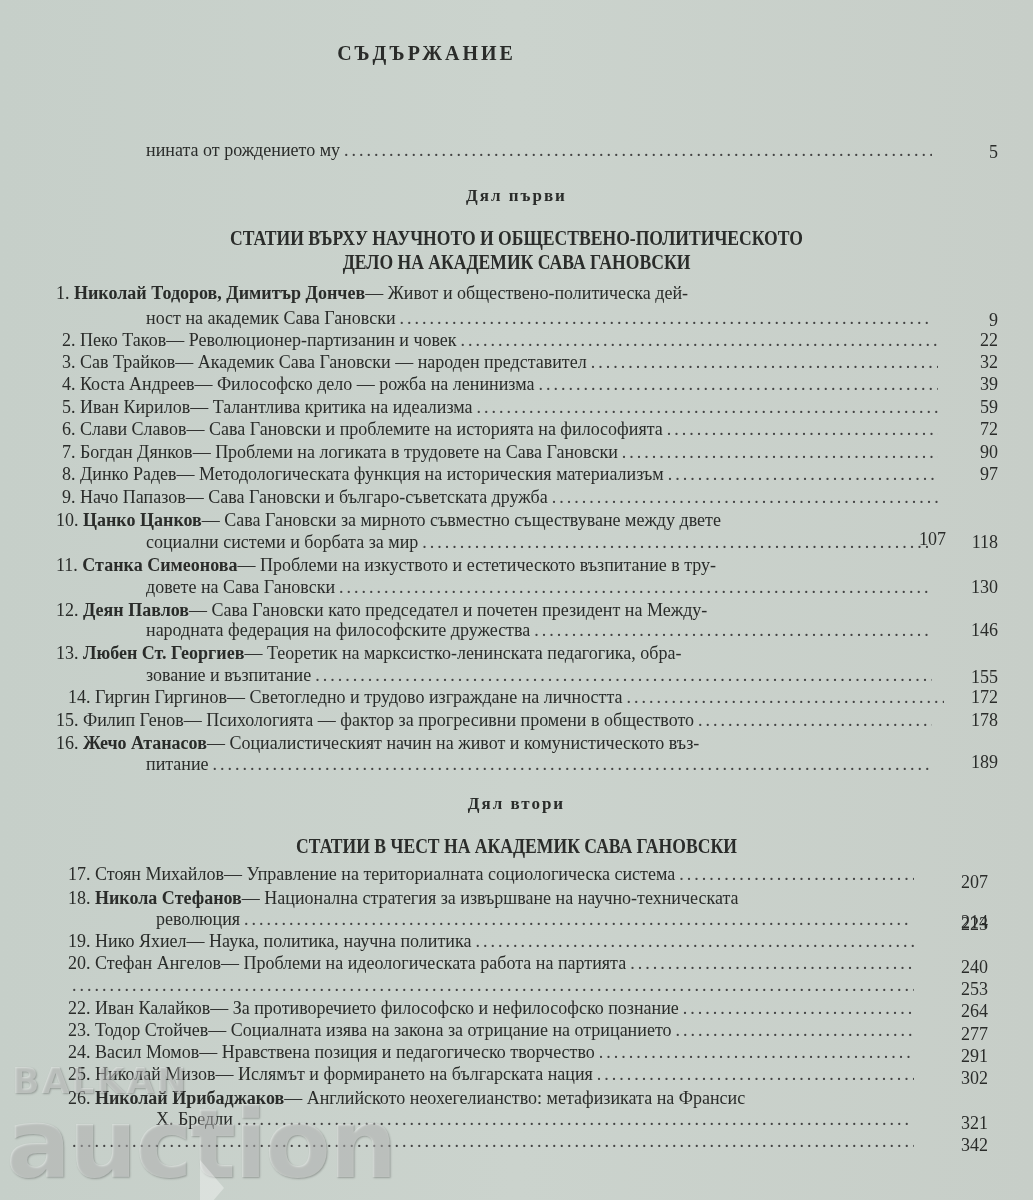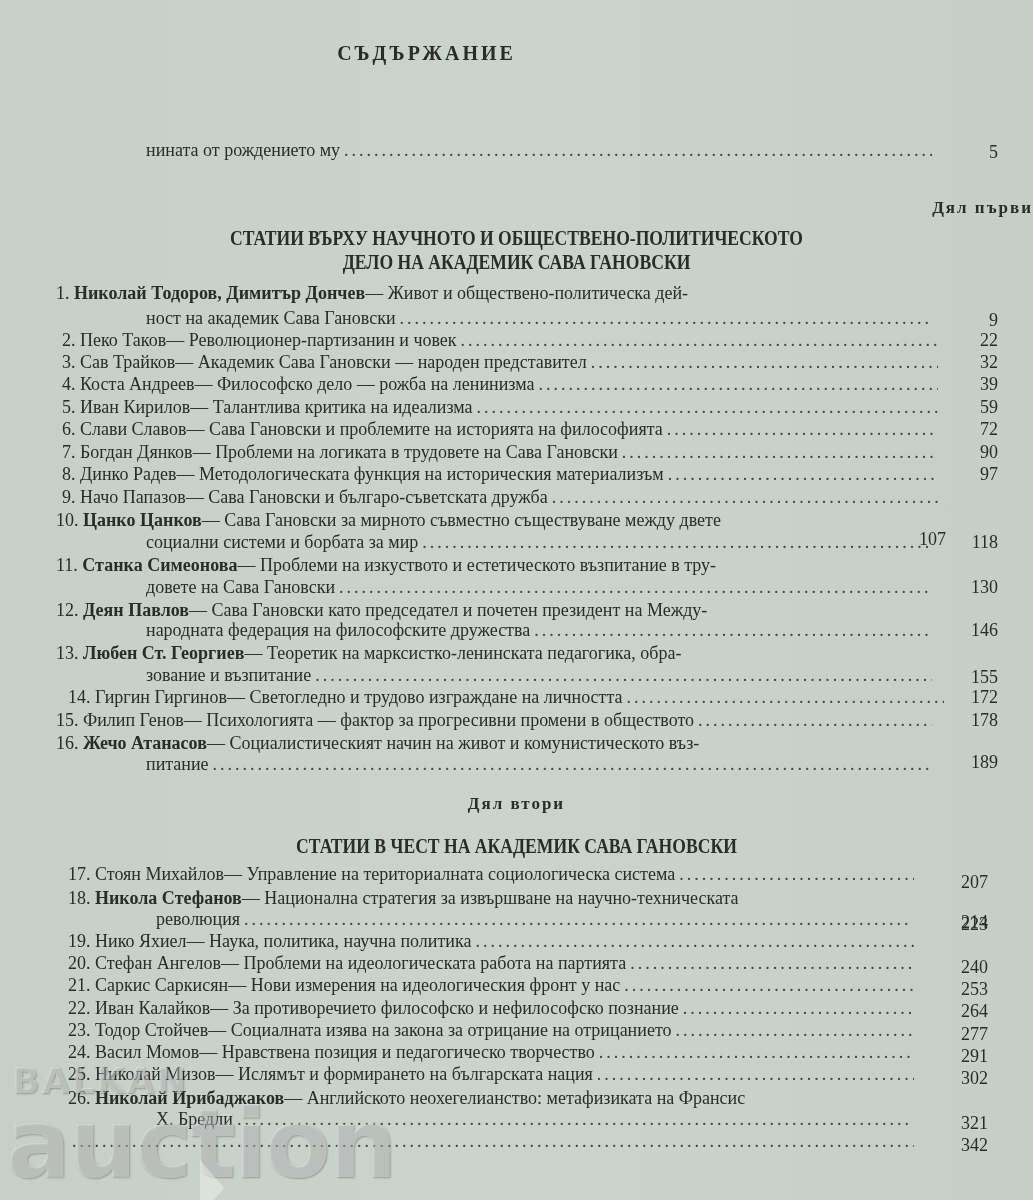--- a/index.html
+++ b/index.html
@@ -63,21 +63,21 @@
 <div class="page">
 
   <div class="title">СЪДЪРЖАНИЕ</div>
 
   <div class="line" style="left:146px; top:140px; width:790px;">
     <span class="txt">нината от рождението му</span>
     <span class="dots">..................................................................................................................................</span>
   </div>
   <div class="page-num" style="left:948px; top:142px;">5</div>
 
-  <div class="section-label" style="top:198px;text-align:right;">Дял първи</div>
+  <div class="section-label" style="top:186px;">Дял първи</div>
   <div class="section-title" style="top:226px;">СТАТИИ ВЪРХУ НАУЧНОТО И ОБЩЕСТВЕНО-ПОЛИТИЧЕСКОТО</div>
   <div class="section-title" style="top:250px;">ДЕЛО НА АКАДЕМИК САВА ГАНОВСКИ</div>
 
   <div id="part1-list">
       <div class="entry" style="left: 56px; top: 282px;"><span class=""><span class="num">1.</span> <span class="author">Николай Тодоров, Димитър Дончев</span><span>— Живот и обществено-политическа дей-</span></span></div>
       <div class="line" style="left: 146px; top: 308px; width: 790px;">
         <span class="txt">ност на академик Сава Гановски</span>
         <span class="dots">........................................................................................................................................................................................................</span>
       </div>
       <div class="page-num" style="left: 948px; top: 310px;">9</div>
@@ -182,21 +182,20 @@
         <span class="txt"><span class="num">19.</span> <span class="author">Нико Яхиел</span><span>— Наука, политика, научна политика</span></span>
         <span class="dots">........................................................................................................................................................................................................</span>
       </div>
       <div class="page-num" style="left: 938px; top: 914px;">223</div>
       <div class="line" style="left: 68px; top: 953px; width: 850px;">
         <span class="txt"><span class="num">20.</span> <span class="author">Стефан Ангелов</span><span>— Проблеми на идеологическата работа на партията</span></span>
         <span class="dots">........................................................................................................................................................................................................</span>
       </div>
       <div class="page-num" style="left: 938px; top: 957px;">240</div>
       <div class="line" style="left: 68px; top: 975px; width: 850px;">
-        <span class="txt"><span class="num">21.</span> <span class="author">Саркис Саркисян</span><span>— Нови измерения на идеологическия фронт у нас</span></span>
         <span class="dots">........................................................................................................................................................................................................</span>
       </div>
       <div class="page-num" style="left: 938px; top: 979px;">253</div>
       <div class="line" style="left: 68px; top: 998px; width: 850px;">
         <span class="txt"><span class="num">22.</span> <span class="author">Иван Калайков</span><span>— За противоречието философско и нефилософско познание</span></span>
         <span class="dots">........................................................................................................................................................................................................</span>
       </div>
       <div class="page-num" style="left: 938px; top: 1001px;">264</div>
       <div class="line" style="left: 68px; top: 1020px; width: 850px;">
         <span class="txt"><span class="num">23.</span> <span class="author">Тодор Стойчев</span><span>— Социалната изява на закона за отрицание на отрицанието</span></span>

